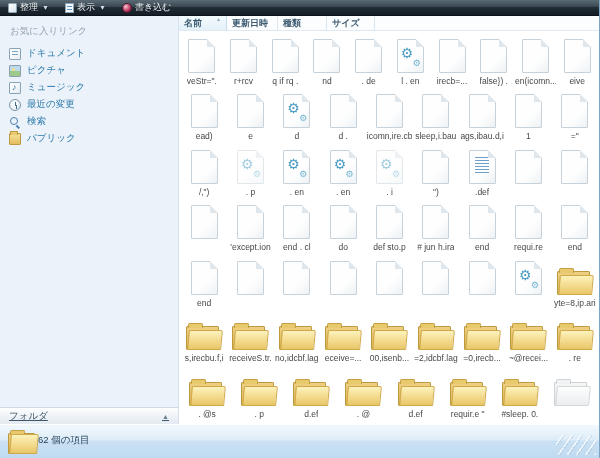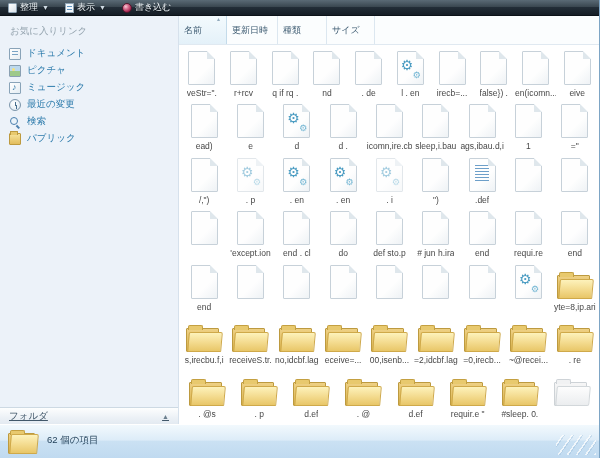--- a/index.html
+++ b/index.html
@@ -45,21 +45,21 @@
   .si-music::after { content:'♪'; position:absolute; left:2px; top:-1px; font-size:9px; color:#3f7fae; }
   .si-clock { border-radius:50%; border:1px solid #7d96ab; background:radial-gradient(circle at 40% 35%,#fff,#d9e6f0); }
   .si-clock::after { content:''; position:absolute; left:5px; top:2px; width:1px; height:4px; background:#4a708e; box-shadow:1px 3px 0 #4a708e; }
   .si-search::after { content:''; position:absolute; left:1px; top:1px; width:6px; height:6px; border:1.5px solid #4a7fae; border-radius:50%; background:#eaf3fa; }
   .si-search::before { content:''; position:absolute; right:1px; bottom:0px; width:4px; height:1.5px; background:#4a7fae; transform:rotate(45deg); }
   .si-folder { background:linear-gradient(180deg,#f7e39b,#e2bd5d); border:1px solid #bd9a3f; border-radius:1px; }
   .si-folder::before { content:''; position:absolute; top:-3px; left:0; width:6px; height:3px; background:#e8c96e; border:1px solid #bd9a3f; border-bottom:none; border-radius:1px 1px 0 0; }
 
   
   .main { flex:1; display:flex; flex-direction:column; background:#fff; min-width:0; }
-  .colheads { height:29px; flex:none; display:flex; font-size:9px; color:#3c5a70; background:#fbfdfe; border-bottom:1px solid #e0e9f1; }
+  .colheads { height:15px; flex:none; display:flex; font-size:9px; color:#3c5a70; background:#fbfdfe; border-bottom:1px solid #e0e9f1;font-weight:bold; }
   .col { display:flex; align-items:center; padding-left:5px; border-right:1px solid #dce7f0; cursor:default; position:relative; }
   .col.sorted { background:linear-gradient(180deg,#f3fafd,#e4f1f9); border-right-color:#c4dbea; }
   .col .sort-caret { position:absolute; top:-1px; right:6px; font-size:6px; color:#92abbd; }
   .col-fill { flex:1; }
 
   
   .grid { flex:1; display:flex; flex-direction:column; padding:2px 1px 2px 2px; min-height:0; }
   .grow { flex:1; display:flex; min-height:0; }
   .cell { flex:1; display:flex; flex-direction:column; align-items:center; justify-content:flex-end; padding-bottom:3px; gap:3px; min-width:0; cursor:default; }
   .flabel { font-size:8.5px; color:#474747; white-space:nowrap; overflow:hidden; max-width:98%; height:10px; line-height:10px; }
@@ -81,21 +81,21 @@
   .ic-folder .tab { position:absolute; top:1px; left:2px; width:15px; height:5px; background:#e8c96e; border:1px solid #c4a041; border-bottom:none; border-radius:2px 2px 0 0; }
   .ic-folder .front { position:absolute; left:2px; right:0; bottom:0; height:20px;
     background:linear-gradient(180deg,#fdf2bb 0%,#f3da8d 55%,#e8c668 100%); border:1px solid #cfa94a; border-radius:2px 2px 1px 1px; transform:skewX(-5deg); }
   .ic-folder-ghost::before { content:''; position:absolute; top:4px; left:0; right:3px; bottom:0;
     background:linear-gradient(180deg,#f6f6f6,#e6e8ea); border:1px solid #cdd2d6; border-radius:1px; }
   .ic-folder-ghost .tab { position:absolute; top:1px; left:2px; width:15px; height:5px; background:#f1f2f3; border:1px solid #ced3d7; border-bottom:none; border-radius:2px 2px 0 0; }
   .ic-folder-ghost .front { position:absolute; left:2px; right:0; bottom:0; height:20px;
     background:linear-gradient(180deg,#fdfdfd,#ebedef); border:1px solid #d2d7da; border-radius:2px; transform:skewX(-5deg); }
 
   
-  .statusbar { height:34px; flex:none; position:relative; display:flex; align-items:flex-start; gap:9px; padding:4px 0 0 8px;
+  .statusbar { height:34px; flex:none; position:relative; display:flex; align-items:flex-start; padding:4px 0 0 8px;
     background:linear-gradient(180deg,#f2f9fd 0%,#ddecf8 45%,#cae1f3 50%,#c0daf0 100%); border-top:1px solid #fff; }
   .statusbar .ic-folder { width:30px; height:25px; }
   .status-text { font-size:9.5px; color:#1d3c55; margin-top:5px; }
   .grip { position:absolute; right:3px; bottom:3px; width:40px; height:20px;
     background:repeating-linear-gradient(125deg, transparent 0 5px, rgba(255,255,255,.9) 5px 6.5px, rgba(150,185,215,.45) 6.5px 7.5px);
     opacity:.8; }
 </style>
 </head>
 <body>
 

